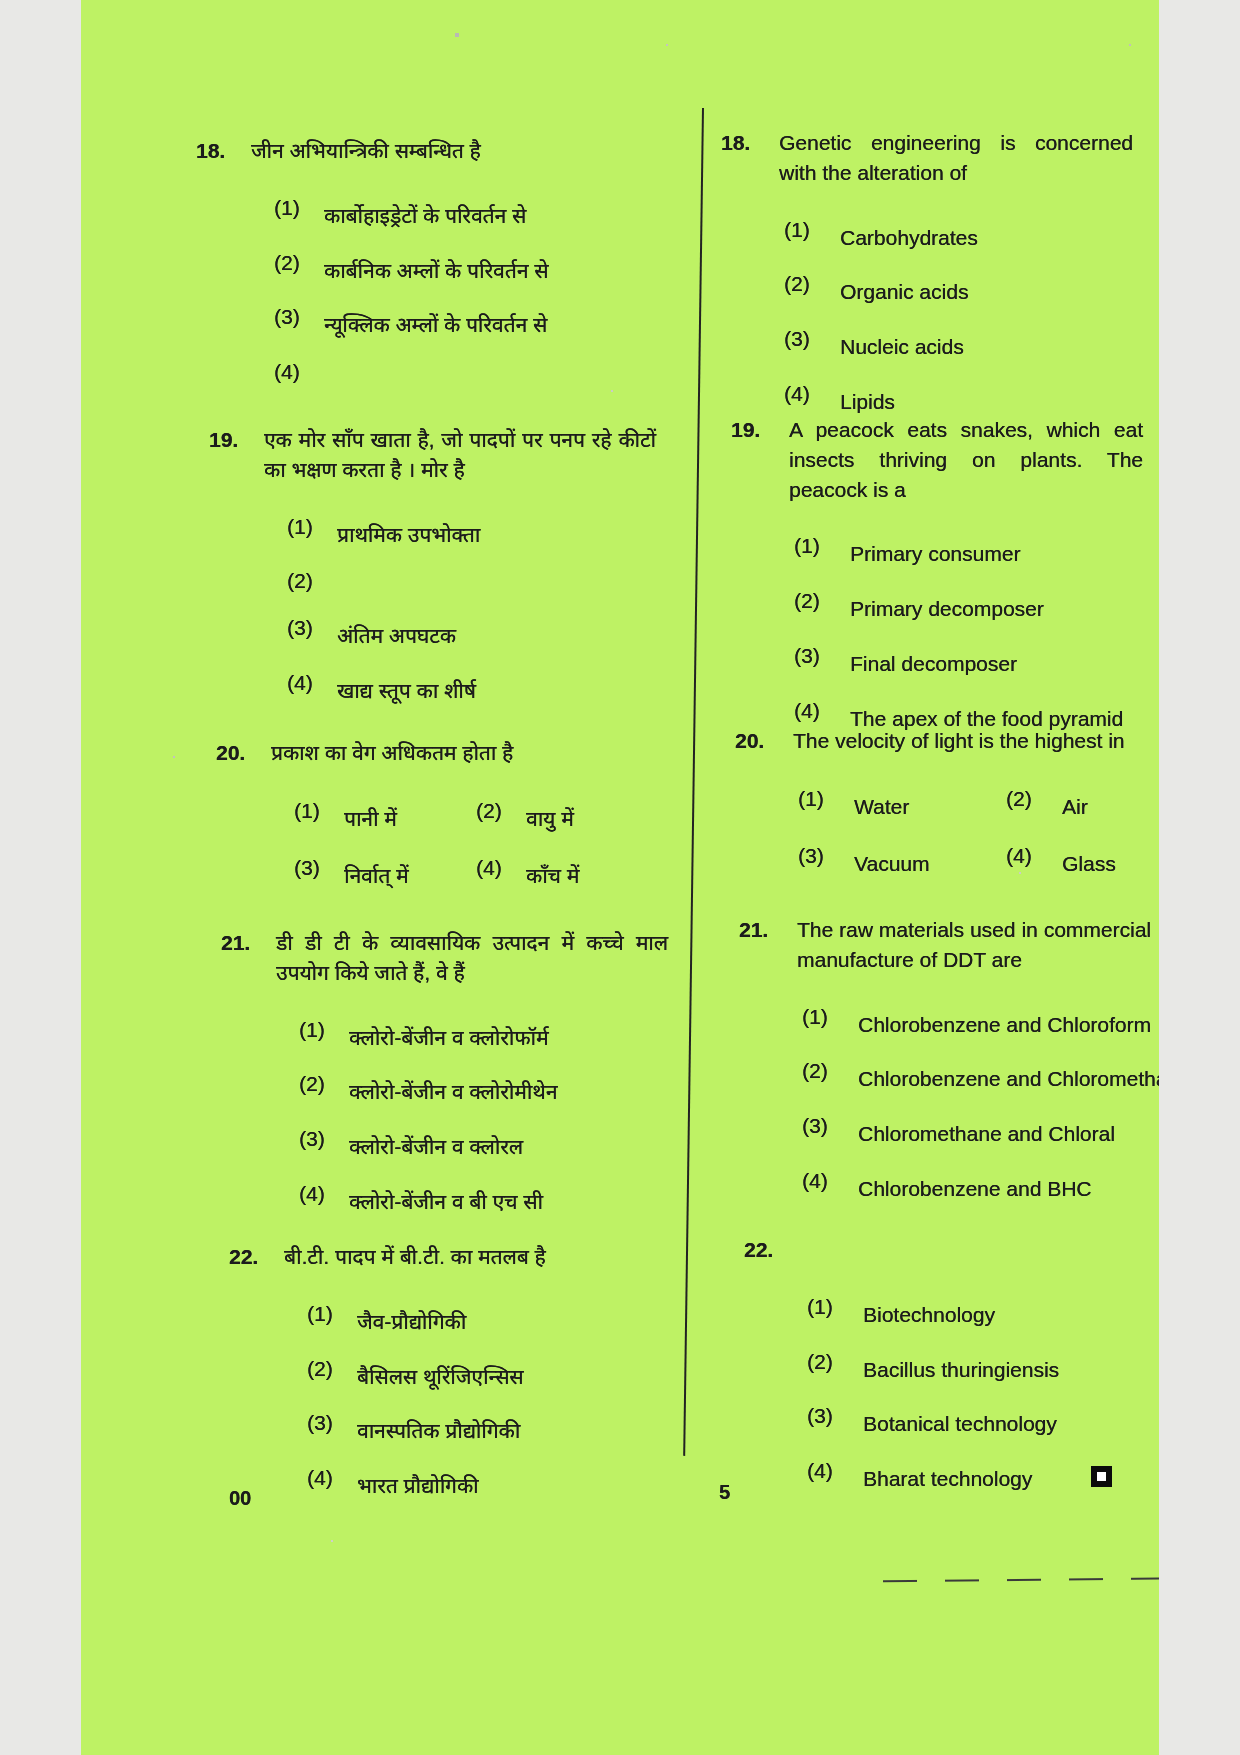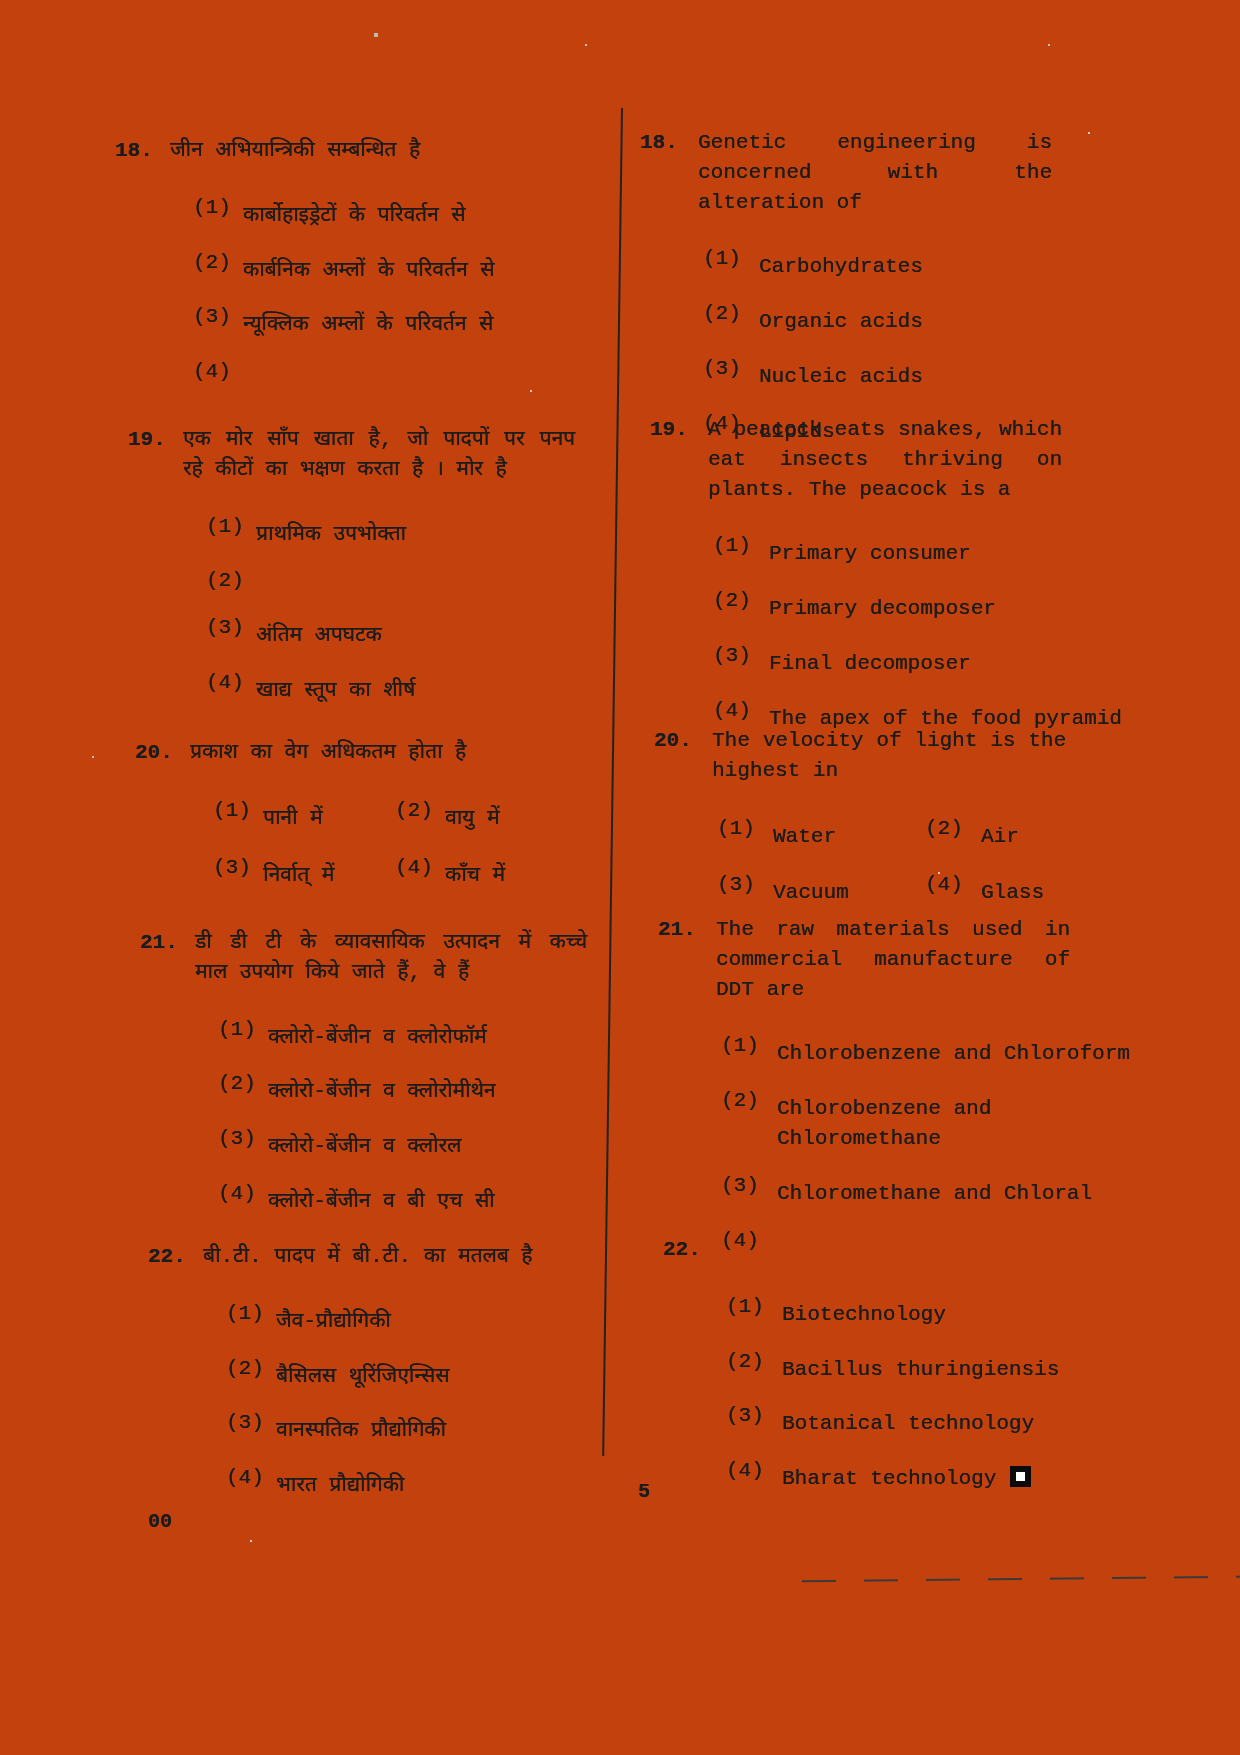--- a/index.html
+++ b/index.html
@@ -1,21 +1,21 @@
 <!DOCTYPE html>
 <html><head>
 <meta charset="utf-8">
 <style>
   html,body{margin:0;padding:0;background:#e8e8e6;}
   .page{
     position:relative;
-    width:1240px;height:1755px;
+    width:1078px;height:1755px;
     margin:0 auto;
-    background:#c2410c;
-    font-family:Liberation Mono, monospace;
+    background:#bef264;
+    font-family:Liberation Sans, sans-serif;
     color:#1c1c1c;
     font-size:21px;
     line-height:1.42;
     overflow:hidden;
     text-shadow:0.25px 0 0 currentColor;
   }
   .q{position:absolute;}
   .qhead{display:flex;}
   .qnum{font-weight:bold;flex:none;}
   .hi .qnum{width:55px;}
@@ -35,21 +35,21 @@
   .hi .optrow{padding-left:78px;}
   .en .optrow{padding-left:63px;}
   .optcell{display:flex;}
   .hi .optcell-l{width:182px;}
   .en .optcell-l{width:208px;}
   .divider{
     position:absolute;left:621px;top:108px;
     width:2px;height:1348px;background:#222;
     transform:rotate(0.8deg);transform-origin:top left;
   }
-  .footer-code{position:absolute;left:148px;top:1484px;font-weight:bold;font-size:20px;margin-top:24px;}
+  .footer-code{position:absolute;left:148px;top:1484px;font-weight:bold;font-size:20px;}
   .footer-page{position:absolute;left:638px;top:1478px;font-weight:bold;font-size:20px;}
   .end-marker{
     position:absolute;left:1010px;top:1466px;
     width:9px;height:9px;background:#fff;border:6px solid #0b0b0b;
   }
   .dash-line{
     position:absolute;left:802px;top:1578px;width:442px;height:2px;
     background:repeating-linear-gradient(90deg,#3a3a3a 0 34px,transparent 34px 62px);
     transform:rotate(-0.6deg);
   }
@@ -275,20 +275,21 @@
     <div class="opt">
       <span class="onum">(2)</span>
       <span class="otext">Chlorobenzene and Chloromethane</span>
     </div>
     <div class="opt">
       <span class="onum">(3)</span>
       <span class="otext">Chloromethane and Chloral</span>
     </div>
     <div class="opt">
       <span class="onum">(4)</span>
+      <span class="otext">Chlorobenzene and BHC</span>
     </div>
   </div>
 
   <div class="q en" style="left:663px;top:1235px;width:500px">
     <div class="qhead">
       <span class="qnum">22.</span>
     </div>
     <div class="opt opt-first">
       <span class="onum">(1)</span>
       <span class="otext">Biotechnology</span>

